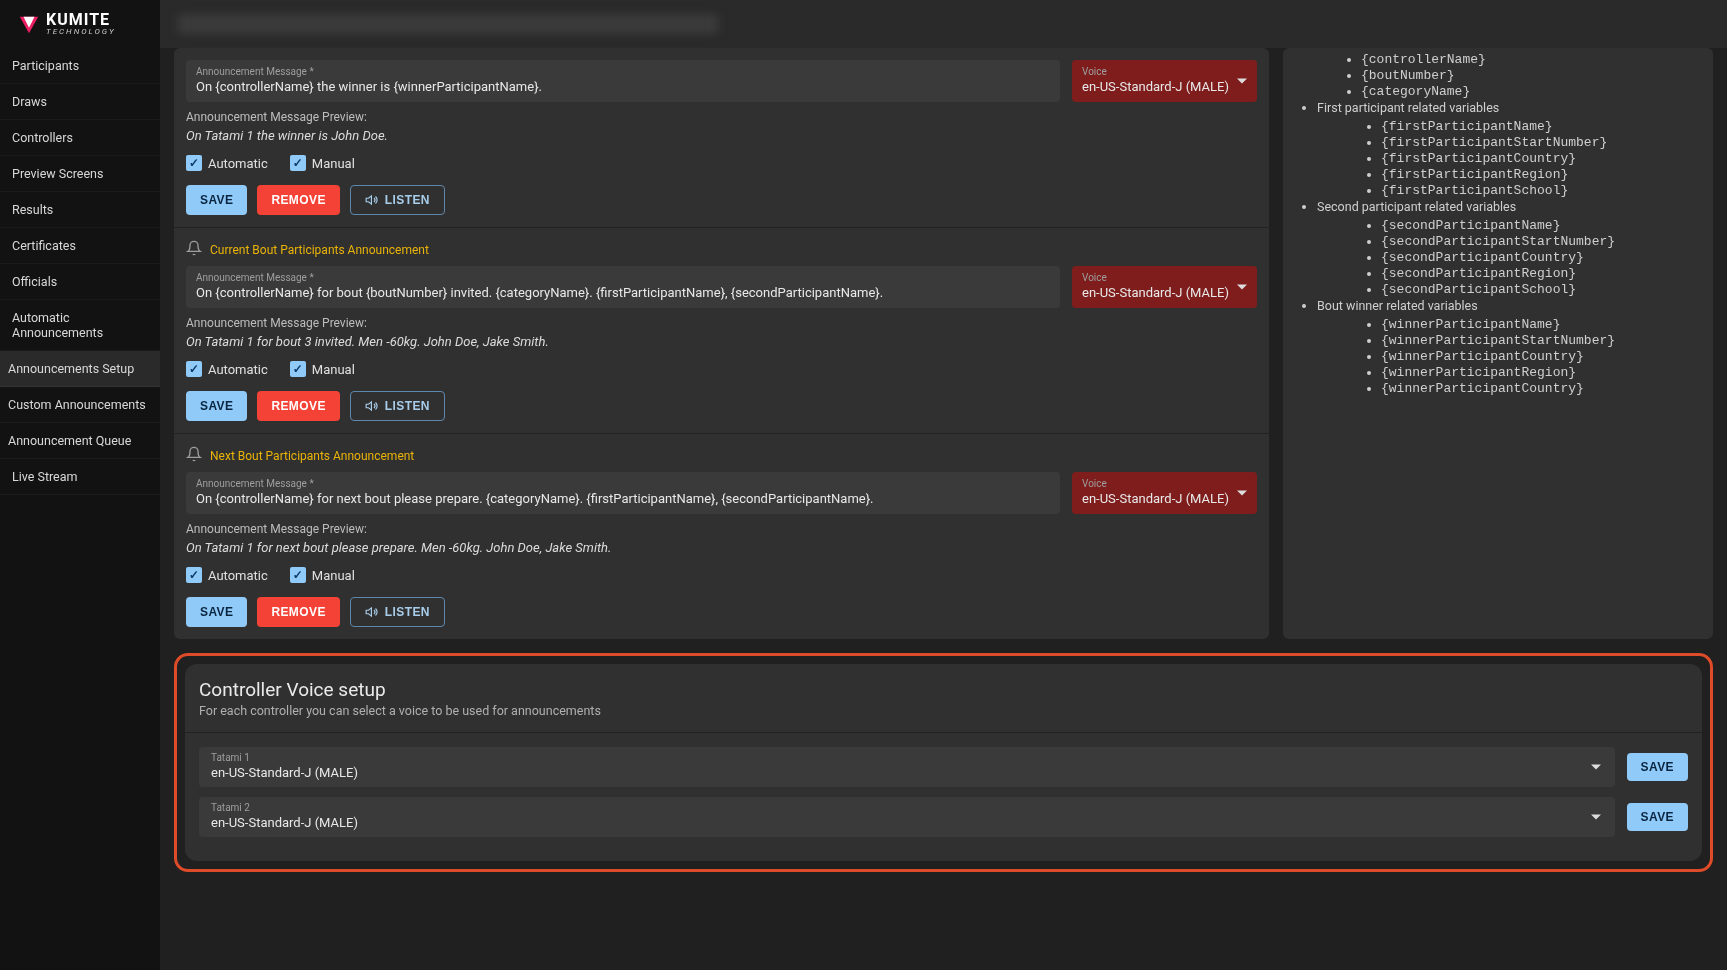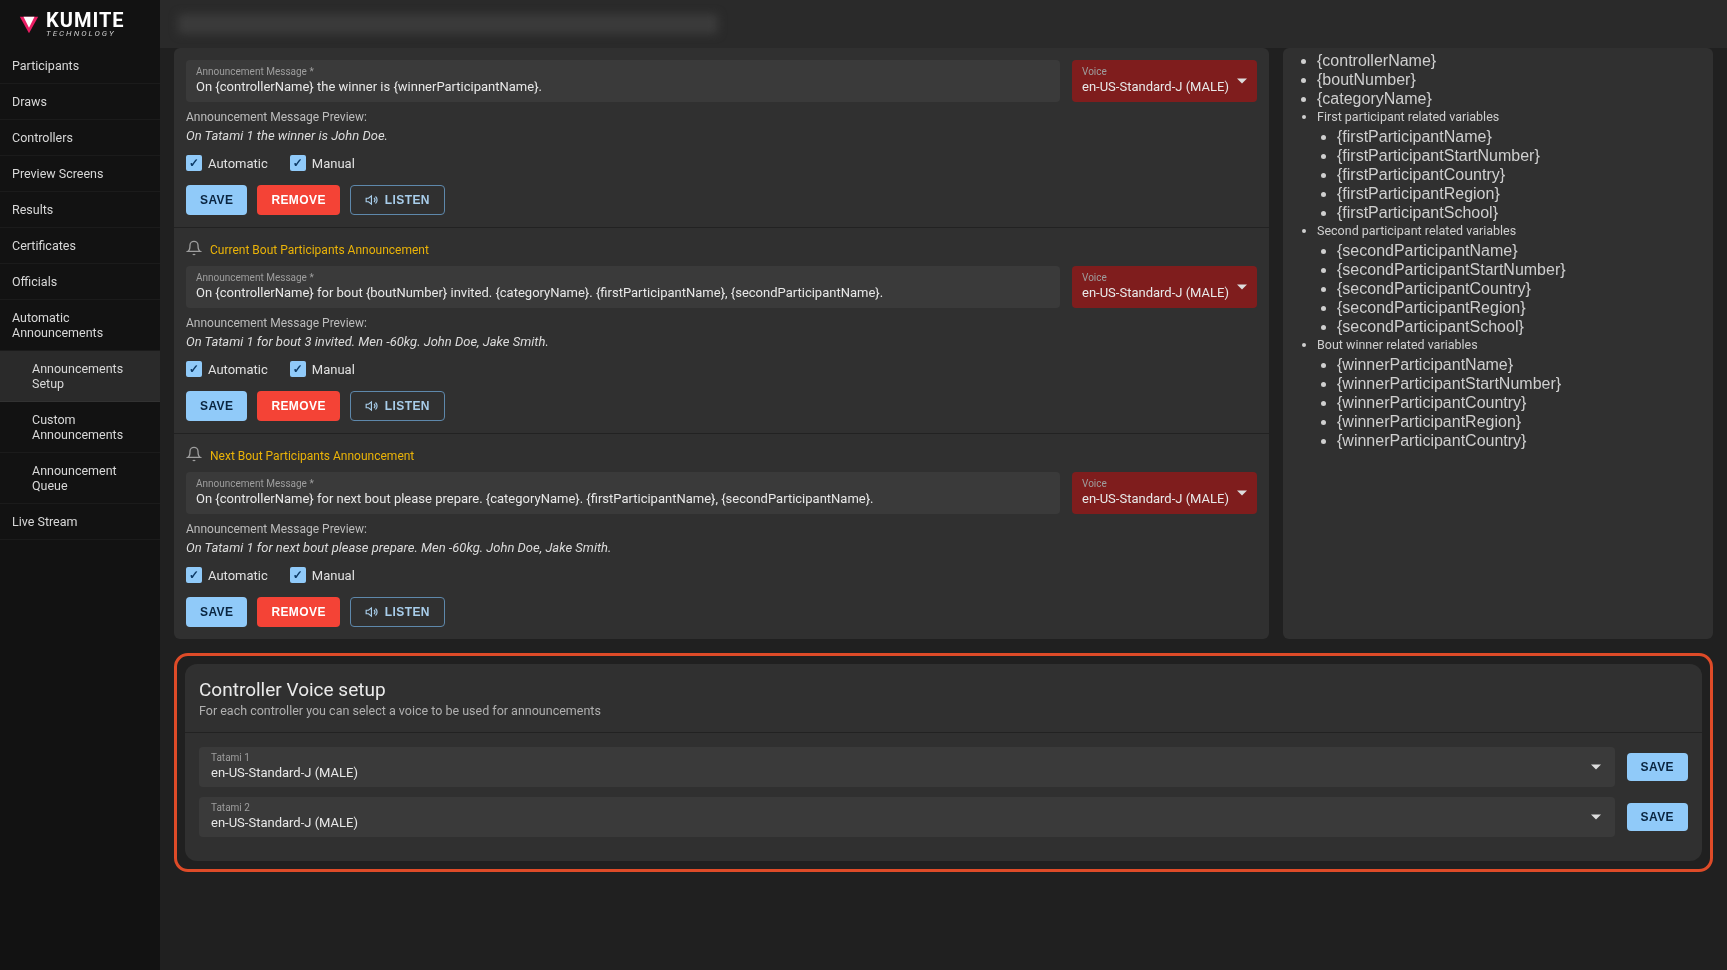--- a/index.html
+++ b/index.html
@@ -25,31 +25,31 @@
     display: flex;
     align-items: center;
     padding-left: 18px;
     gap: 6px;
   }
   .logo-mark {
     width: 22px; height: 22px;
     display:flex;align-items:center;justify-content:center;
   }
   .logo-text { display:flex; flex-direction:column; line-height:1; }
-  .logo-text-top { font-weight:700; font-size:20px; letter-spacing:1px; color:#fff;}
+  .logo-text-top { font-weight:700; font-size:16px; letter-spacing:1px; color:#fff;}
   .logo-text-bottom { font-size:8px; letter-spacing:2px; color:#ccc; font-style:italic;}
   .nav { display:flex; flex-direction:column; }
   .nav-item {
     padding: 10px 12px;
     font-size: 12.5px;
     color: #d8d8d8;
     cursor: pointer;
     border-bottom: 1px solid rgba(255,255,255,0.04);
   }
-  .nav-item.sub { padding-left: 32px; }
+  .nav-item.sub { padding-left: 8px; }
   .nav-item.active { background:#2a2a2a; }
 
   
   .topbar {
     height: 48px;
     background:#2a2a2a;
     flex-shrink:0;
     display:flex;
     align-items:center;
     padding: 0 18px;
@@ -86,21 +86,21 @@
   }
   .side-panel {
     width:430px;
     background:#303030;
     border-radius:6px;
     padding: 0 14px 14px 14px;
     font-size:12.5px;
   }
   .side-panel ul { list-style: disc; padding-left: 20px; margin-top:4px;}
   .side-panel li { margin: 1px 0; color:#cfcfcf; }
-  .side-panel .mono { font-family: Liberation Sans, sans-serif; font-size:16px; }
+  .side-panel .mono { font-family: Liberation Mono, monospace; font-size:13px;margin-left:44px; }
 
   
   .ann-block { padding: 12px; border-bottom: 1px solid #222; }
   .ann-block:last-child { border-bottom:none; }
   .ann-header { display:flex; align-items:center; gap:8px; margin-bottom:6px; }
   .bell-icon { width:16px;height:16px; color:#9e9e9e; flex-shrink:0;}
   .ann-title { font-size:12px; color:#eab308; }
 
   .row { display:flex; gap:12px; }
   .msg-field {

